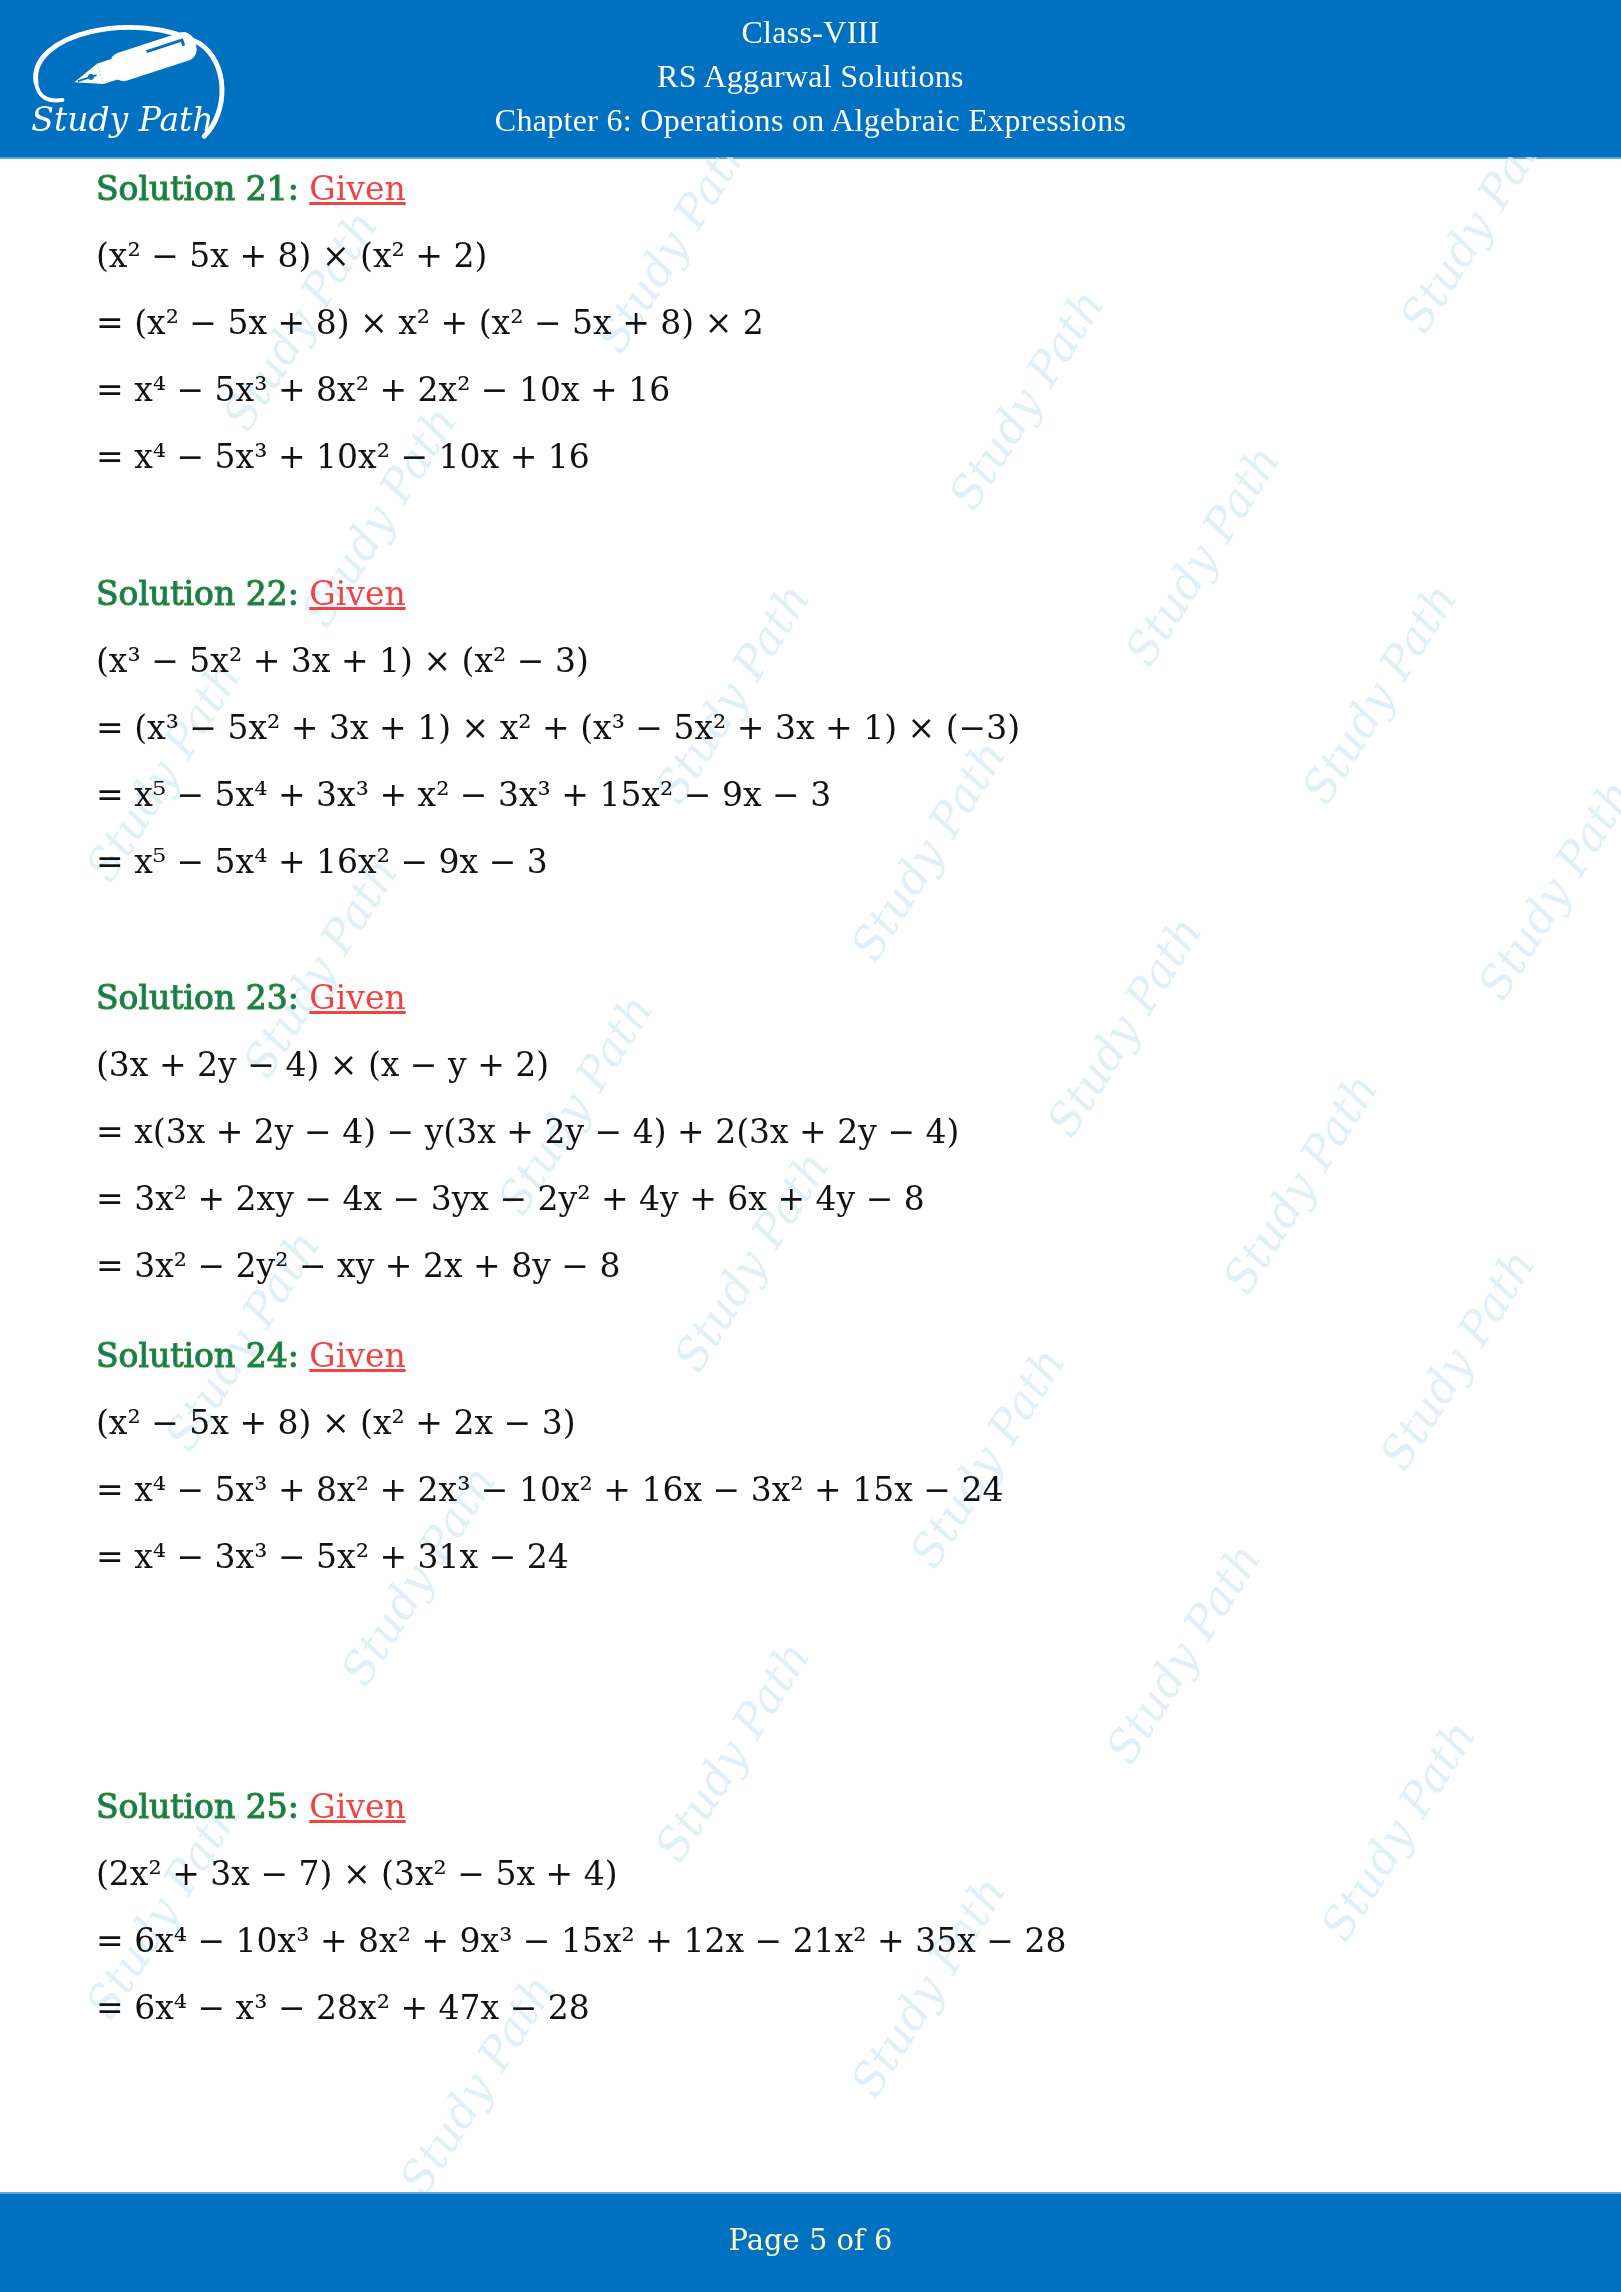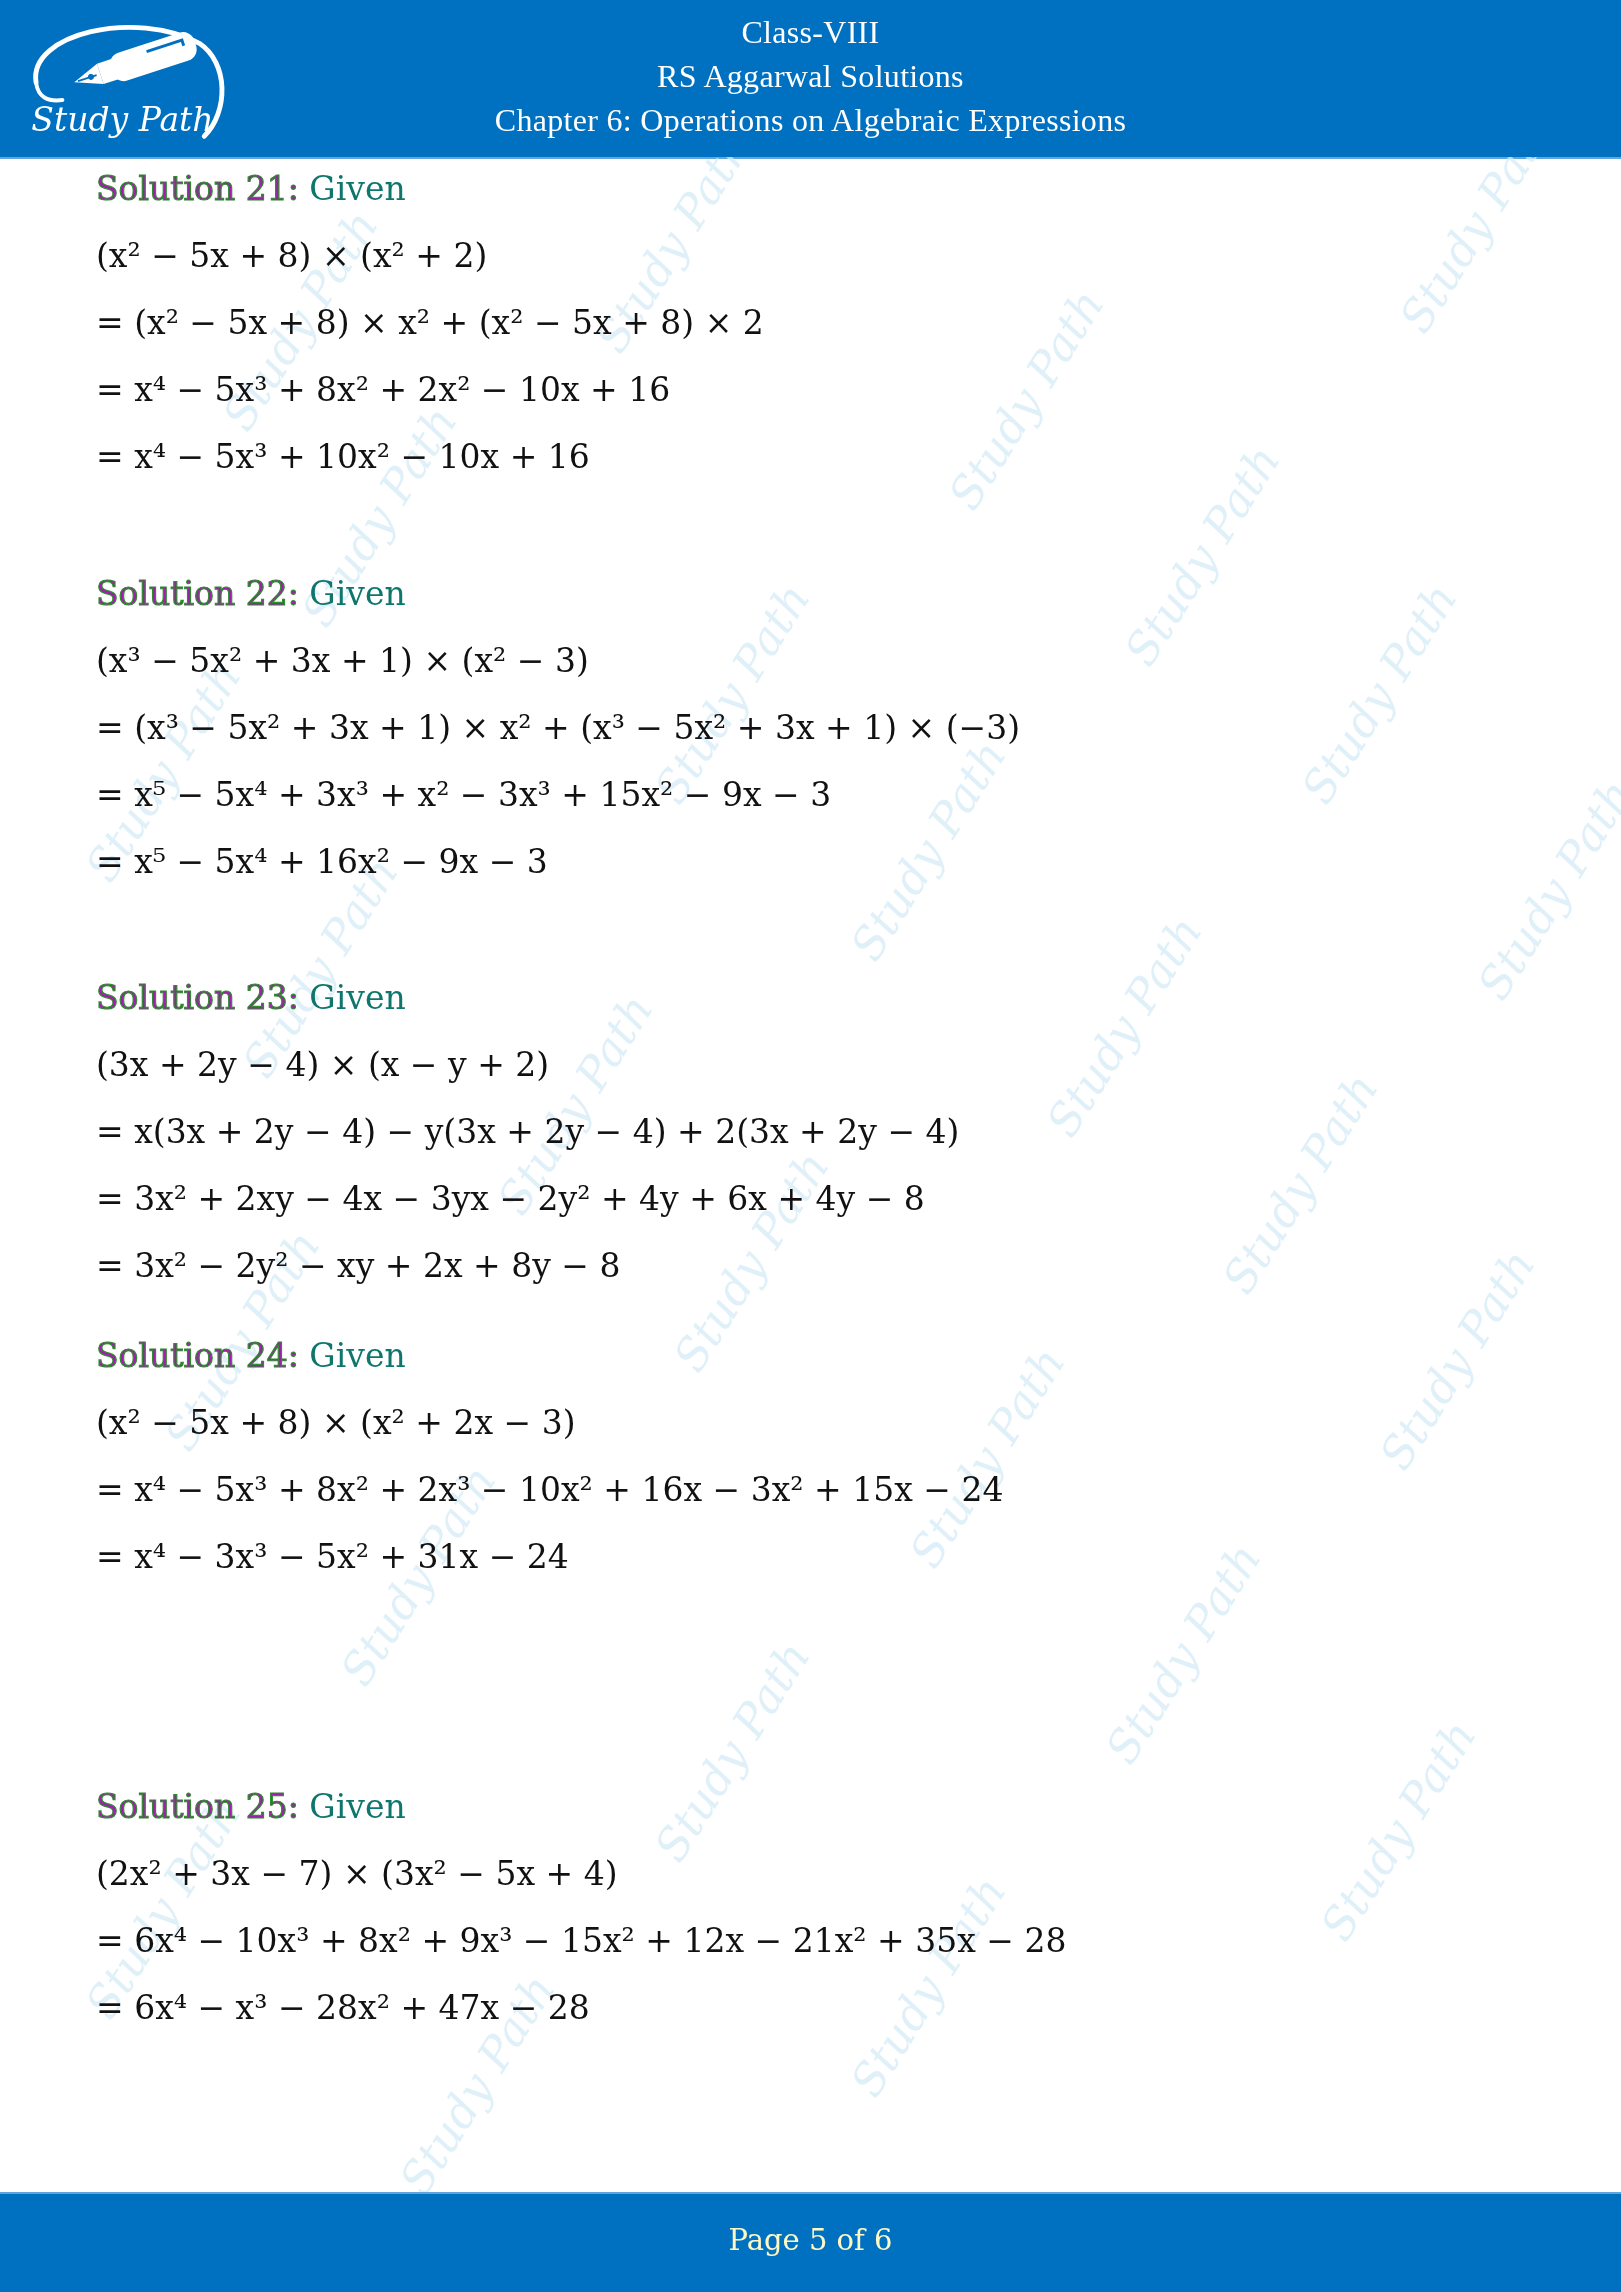--- a/index.html
+++ b/index.html
@@ -49,25 +49,25 @@
       font-size: 45px; color: #d5ecf8; opacity: 0.75;
       transform: rotate(-58deg); white-space: nowrap;
     }
     .content { position: absolute; left: 96px; top: 157px; width: 1431px; }
     .solution { position: absolute; left: 0; }
     .sol-head {
       font-size: 33px; line-height: 39px; white-space: nowrap;
       font-family: "DejaVu Serif", serif;
     }
     .sol-label {
-      color: #a21caf;
+      color: #0f766e;
       -webkit-text-stroke: 1.2px #2e8b2e;
       font-weight: normal;
     }
-    .sol-given { color: #0f766e; }
+    .sol-given { color: #ef4444; text-decoration: underline; }
     .line {
       font-family: "DejaVu Serif", serif;
       font-size: 33px; line-height: 39px; white-space: nowrap;
       margin-top: 28px; color: #111;
     }
   </style>
 </head>
 <body>
 
 <div class="header">

